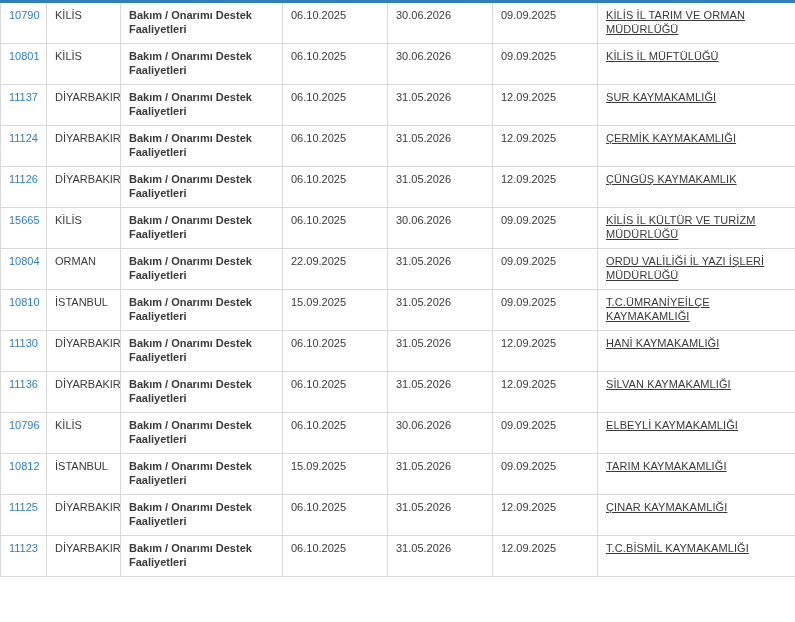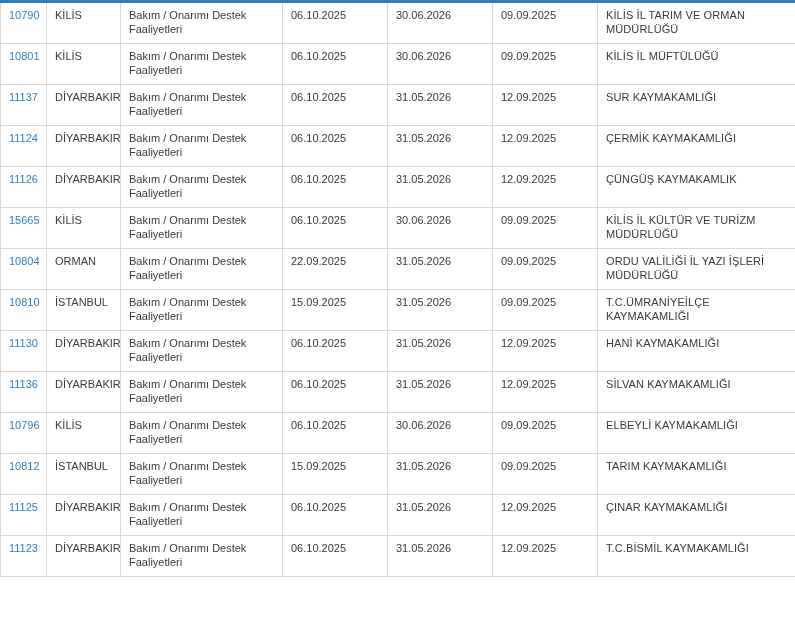--- a/index.html
+++ b/index.html
@@ -51,23 +51,25 @@
   .col-org    { width: 198px; }
 
   .id-link {
     color: #2f7fbf;
     text-decoration: none;
     cursor: pointer;
   }
 
   .type-cell {
     line-height: 1.35;
+    font-weight: bold;
   }
   .org-cell {
     letter-spacing: 0.1px;
+    text-decoration: underline;
   }
 </style>
 </head>
 <body>
 
 <div class="table-wrap">
   <table class="listing">
     <colgroup>
       <col class="col-id">
       <col class="col-city">

